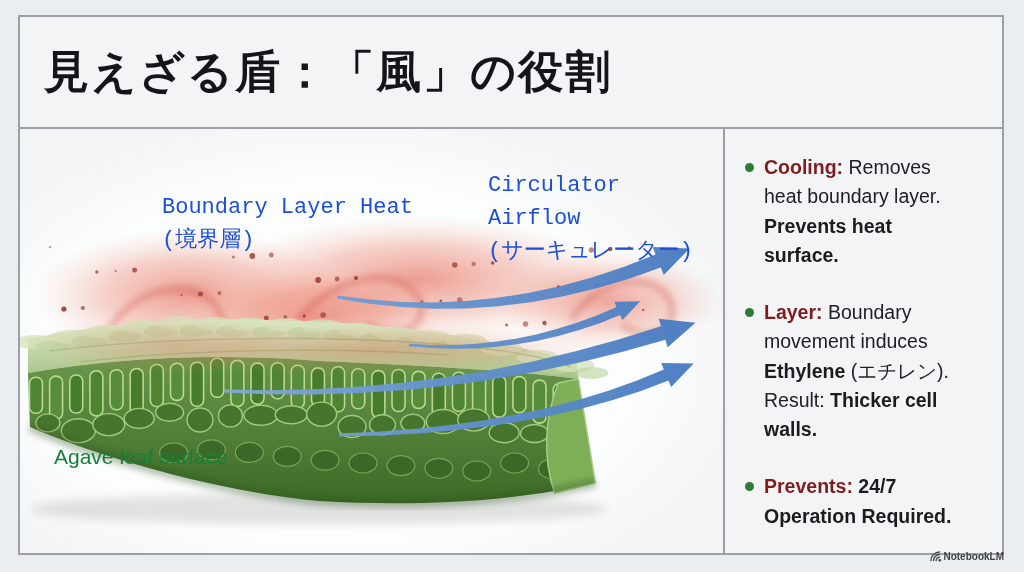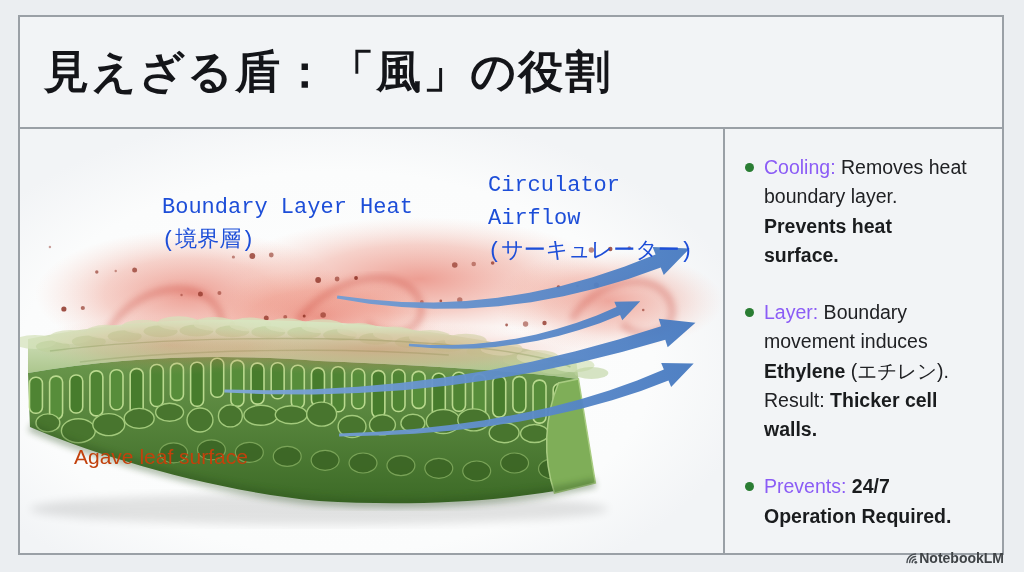--- a/index.html
+++ b/index.html
@@ -11,31 +11,31 @@
              display:flex;align-items:center;padding-left:24px;}
   .title-bar h1{margin:0;font-size:45px;font-weight:bold;color:#141519;letter-spacing:2px;
                 font-family:"Liberation Sans",sans-serif;}
   .content{display:flex;height:424px;}
   .figure{flex:1;position:relative;border-right:2px solid #9aa0a6;box-sizing:border-box;overflow:hidden;}
   .figure svg{position:absolute;left:0;top:0;width:100%;height:100%;}
   .mono-label{position:absolute;font-family:Liberation Mono, monospace;font-size:22px;
               color:#1d4ed8;white-space:pre-line;line-height:1.5;}
   .label-boundary{left:142px;top:62px;}
   .label-circulator{left:468px;top:40px;}
-  .label-caption{position:absolute;left:34px;top:316px;font-size:21px;color:#c2410c;margin-left:20px;}
+  .label-caption{position:absolute;left:34px;top:316px;font-size:21px;color:#15803d;}
   .panel{width:277px;box-sizing:border-box;padding:24px 14px 0 20px;}
   .bullets{list-style:none;margin:0;padding:0;}
   .bullets li{display:flex;margin-bottom:28px;}
   .bullet-dot{width:9px;height:9px;border-radius:50%;background:#2a7d33;flex:none;
               margin-top:10px;margin-right:10px;}
   .bullet-text{margin:0;font-size:19.5px;line-height:1.5;color:#202124;max-width:206px;}
-  .seg-green{color:#8b5cf6;font-weight:normal;}
+  .seg-green{color:#7f1d1d;font-weight:bold;}
   .seg-bold{font-weight:bold;color:#1a1c1e;}
   .footer{position:absolute;right:20px;top:550px;display:flex;align-items:center;
-          font-size:14px;font-weight:bold;color:#3f4346;}
+          font-size:10px;font-weight:bold;color:#3f4346;}
   .footer svg{display:block;}
 </style>
 </head>
 <body>
 
 <div class="stage">
   <div class="slide">
     <div class="title-bar">
       <h1>見えざる盾：「風」の役割</h1>
     </div>

